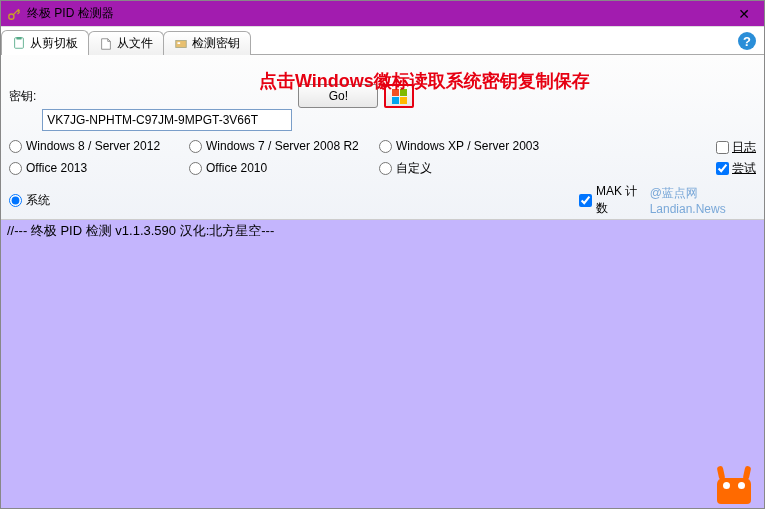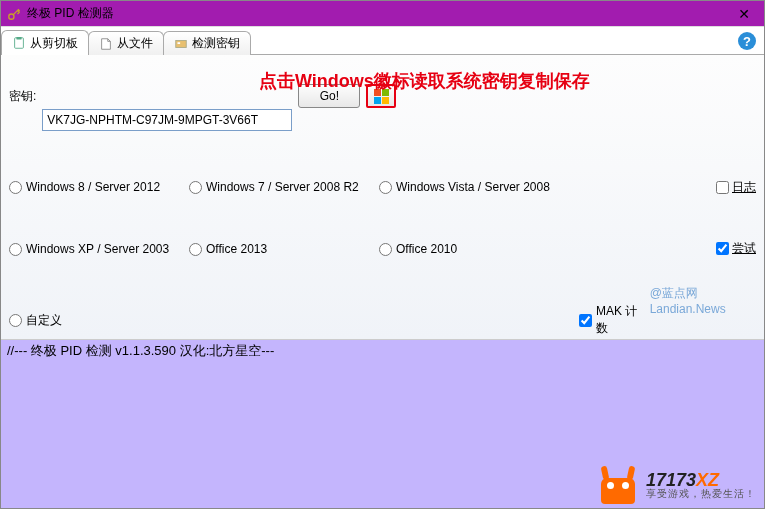--- a/index.html
+++ b/index.html
@@ -12,26 +12,26 @@
 .tabs { height: 26px; display: flex; align-items: flex-end; padding-left: 0; gap: 0; margin-top: 2px; position: relative; }
 .tab { height: 24px; border: 1px solid #aaa; border-bottom: none; border-radius: 6px 6px 0 0; background: linear-gradient(#fff, #f0f0f0); padding: 0 10px; display: flex; align-items: center; font-size: 12px; margin-right: -1px; cursor: pointer; }
 .tab.active { background: #fff; height: 25px; position: relative; z-index: 2; }
 .tab .t-ic { width: 14px; height: 14px; margin-right: 4px; display: inline-block; }
 .help { position: absolute; right: 8px; top: 3px; width: 18px; height: 18px; border-radius: 50%; background: #2a8ed8; color: #fff; font-size: 13px; font-weight: bold; display: flex; align-items: center; justify-content: center; cursor: pointer; }
 .panel { border-top: 1px solid #aaa; margin-top: -1px; padding: 6px 8px 2px; background: linear-gradient(#fdfdfd, #f0f3f8); }
 .keyrow { display: flex; align-items: center; gap: 6px; }
 .keyrow label { font-size: 12px; }
 .keyrow input[type=text] { width: 250px; height: 22px; font-size: 12px; padding: 0 4px; border: 1px solid #7a9ec9; margin-top: 48px; }
 .btn { height: 24px; border: 1px solid #888; background: linear-gradient(#fdfdfd, #e8e8e8); border-radius: 3px; cursor: pointer; font-size: 12px; display: flex; align-items: center; justify-content: center; }
-.btn-go { width: 62px; text-align: right; }
+.btn-go { width: 80px; text-align: right; }
 .btn-win { width: 30px; border: 2px solid #e60012; border-radius: 2px; }
 .winlogo { display: grid; grid-template-columns: 7px 7px; grid-template-rows: 7px 7px; gap: 1px; }
 .winlogo span:nth-child(1){background:#f25022}.winlogo span:nth-child(2){background:#7fba00}.winlogo span:nth-child(3){background:#00a4ef}.winlogo span:nth-child(4){background:#ffb900}
 .radios { display: grid; grid-template-columns: 180px 190px 200px 1fr; row-gap: 6px; margin-top: 8px; font-size: 12px; align-items: center; }
-.radios label { display: flex; align-items: center; gap: 4px; cursor: pointer; margin-top: 40px; }
+.radios label { display: flex; align-items: center; gap: 4px; cursor: pointer; }
 .side-checks { display: flex; flex-direction: column; align-items: flex-end; gap: 4px; font-size: 12px; }
 .side-checks label { display: flex; align-items: center; gap: 3px; cursor: pointer; text-decoration: underline; }
 .mak-row { grid-column: 4; display: flex; align-items: center; gap: 12px; justify-content: flex-start; }
 .watermark-text { color: #7aa8d8; font-size: 12px; }
 .output { border-top: 1px solid #ccc; font-size: 13px; padding: 2px 6px; background: #c4b5fd; height: 320px; overflow: auto; }
 .footer-logo { position: absolute; bottom: 4px; right: 8px; display: flex; align-items: center; gap: 6px; }
 .mascot { width: 44px; height: 38px; position: relative; }
 .mascot .head { width: 34px; height: 26px; background: #ff6a00; border-radius: 6px 6px 4px 4px; position: absolute; bottom: 0; left: 5px; }
 .mascot .horn { width: 6px; height: 14px; background: #ff6a00; position: absolute; top: 0; border-radius: 3px; }
 .mascot .horn.l { left: 6px; transform: rotate(-12deg); } .mascot .horn.r { right: 6px; transform: rotate(12deg); }
@@ -99,24 +99,20 @@
 
   <div class="radios">
     <label>
         <input type="radio" name="p" style="">
         <span>Windows 8 / Server 2012</span>
       </label>
     <label>
         <input type="radio" name="p" style="">
         <span>Windows 7 / Server 2008 R2</span>
       </label>
-    <label>
-        <input type="radio" name="p" style="">
-        <span>Windows Vista / Server 2008</span>
-      </label>
     <div class="side-checks" style="grid-row:1/3;grid-column:4;">
       <label>
           <input type="checkbox" style="">
           <span>日志</span>
         </label>
       <label>
           <input type="checkbox" checked="" style="">
           <span>尝试</span>
         </label>
     </div>
@@ -129,20 +125,24 @@
         <span>Office 2013</span>
       </label>
     <label>
         <input type="radio" name="p" style="">
         <span>Office 2010</span>
       </label>
     <label>
         <input type="radio" name="p" style="">
         <span>自定义</span>
       </label>
+    <label>
+        <input type="radio" name="p" checked="" style="">
+        <span>系统</span>
+      </label>
     <div></div>
     <div class="mak-row">
       <label>
           <input type="checkbox" checked="" style="">
           <span>MAK 计数</span>
         </label>
       <span class="watermark-text">@蓝点网 Landian.News</span>
     </div>
   </div>
 </div>
@@ -152,17 +152,13 @@
 </div>
 
 <div class="footer-logo">
   <div class="mascot">
     <div class="horn l"></div>
       <div class="horn r"></div>
     <div class="head"></div>
       <div class="eye l"></div>
       <div class="eye r"></div>
   </div>
-  <div class="logo-text">
-    <div class="big"><span>17173</span><span class="xz">XZ</span></div>
-    <div class="small">享受游戏，热爱生活！</div>
-  </div>
 </div>
 
 </body></html>

